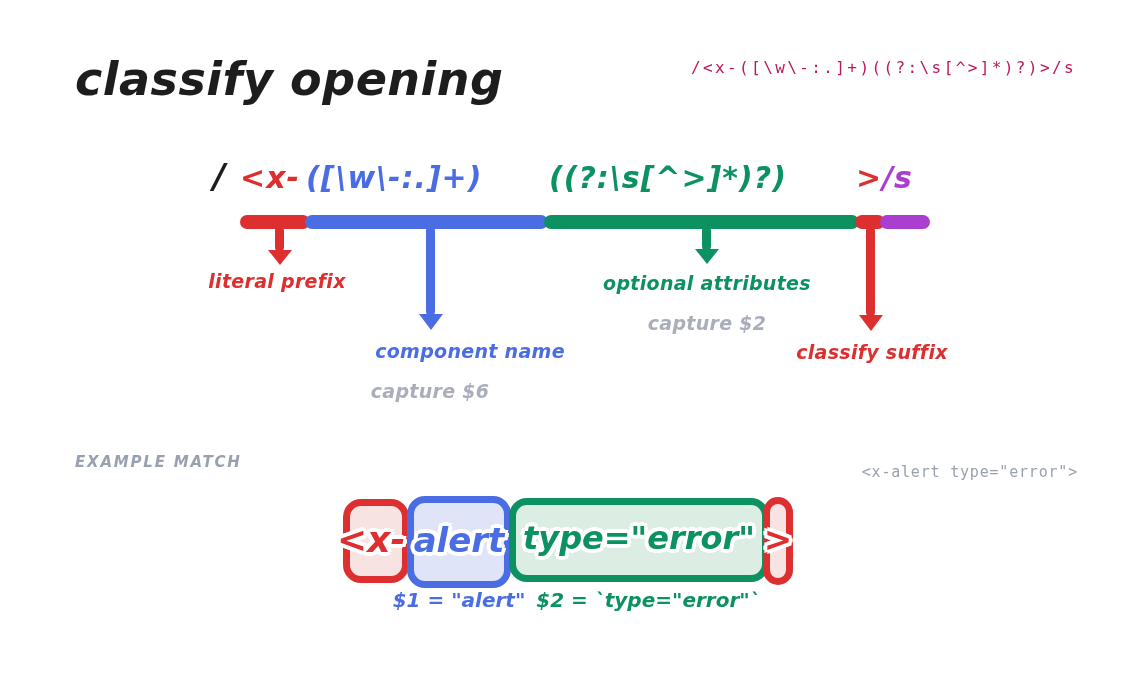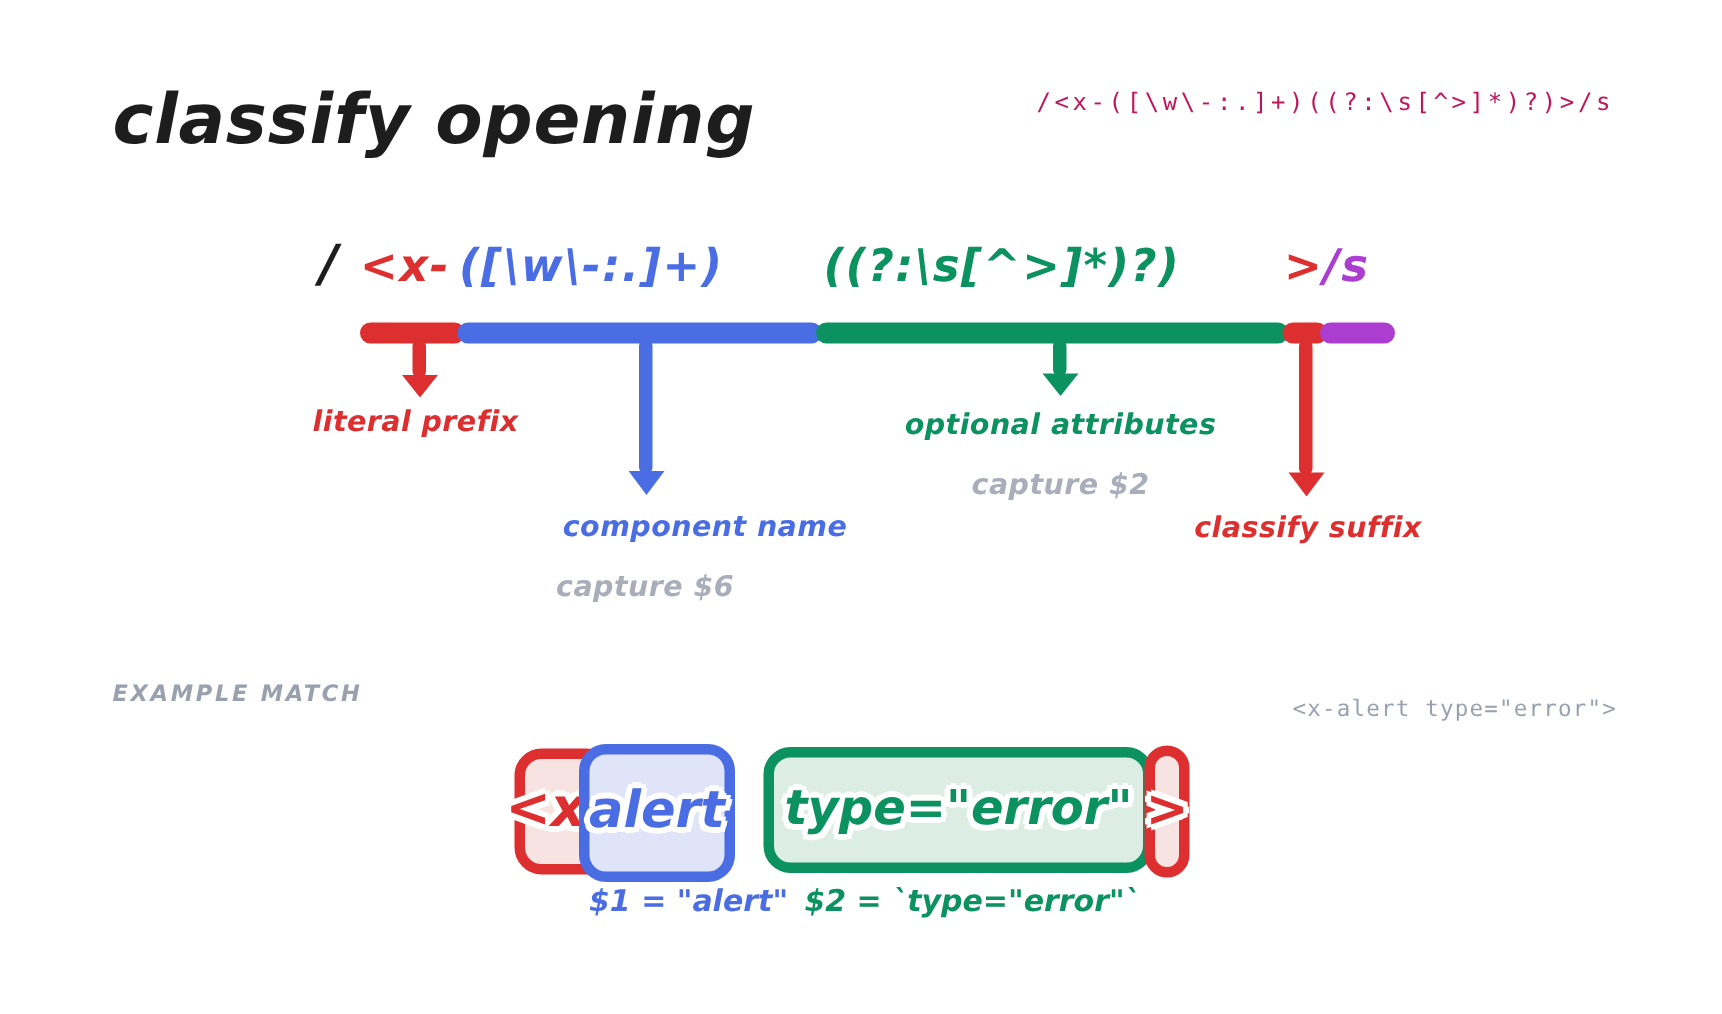--- a/index.html
+++ b/index.html
@@ -59,21 +59,21 @@
   .lbl-suffix       { left:872px; top:341px; color:#dd2f2f; }
 
   
   .example-heading { position:absolute; left:75px; top:453px; font-size:15px; font-weight:800;
                      letter-spacing:1.8px; color:#99a1af; }
   .example-match   { position:absolute; right:70px; top:463px; font-size:15px;
                      letter-spacing:0.8px; color:#99a1af; }
 
   .tok { position:absolute; border-radius:18px; }
   .tok-prefix { left:343px; top:499px; width:66px;  height:84px; border:7px solid #dd2f2f; background:#f7e3e1; }
-  .tok-name   { left:386px; top:496px; width:104px; height:92px; border:7px solid #4a6de3; background:#dfe4f8; }
+  .tok-name   { left:407px; top:496px; width:104px; height:92px; border:7px solid #4a6de3; background:#dfe4f8; }
   .tok-attrs  { left:509px; top:498px; width:260px; height:84px; border:7px solid #0c9160; background:#dcede4; }
   .tok-close  { left:763px; top:497px; width:30px;  height:88px; border:7px solid #dd2f2f; background:#f7e3e1; }
 
   .tok-text { position:absolute; top:50%; font-weight:800; white-space:nowrap;
               text-shadow:-3px -3px 0 #fff, 3px -3px 0 #fff, -3px 3px 0 #fff, 3px 3px 0 #fff,
                           -4px 0 0 #fff, 4px 0 0 #fff, 0 -4px 0 #fff, 0 4px 0 #fff; }
   .tok-prefix .tok-text { left:-13px; transform:translateY(-54%); font-size:36px; color:#dd2f2f; }
   .tok-name   .tok-text { left:50%;  transform:translate(-50%,-54%); font-size:34px; color:#4a6de3; }
   .tok-attrs  .tok-text { left:50%;  transform:translate(-50%,-54%); font-size:32px; color:#0c9160; }
   .tok-close  .tok-text { left:50%;  transform:translate(-50%,-54%); font-size:34px; color:#dd2f2f; }

